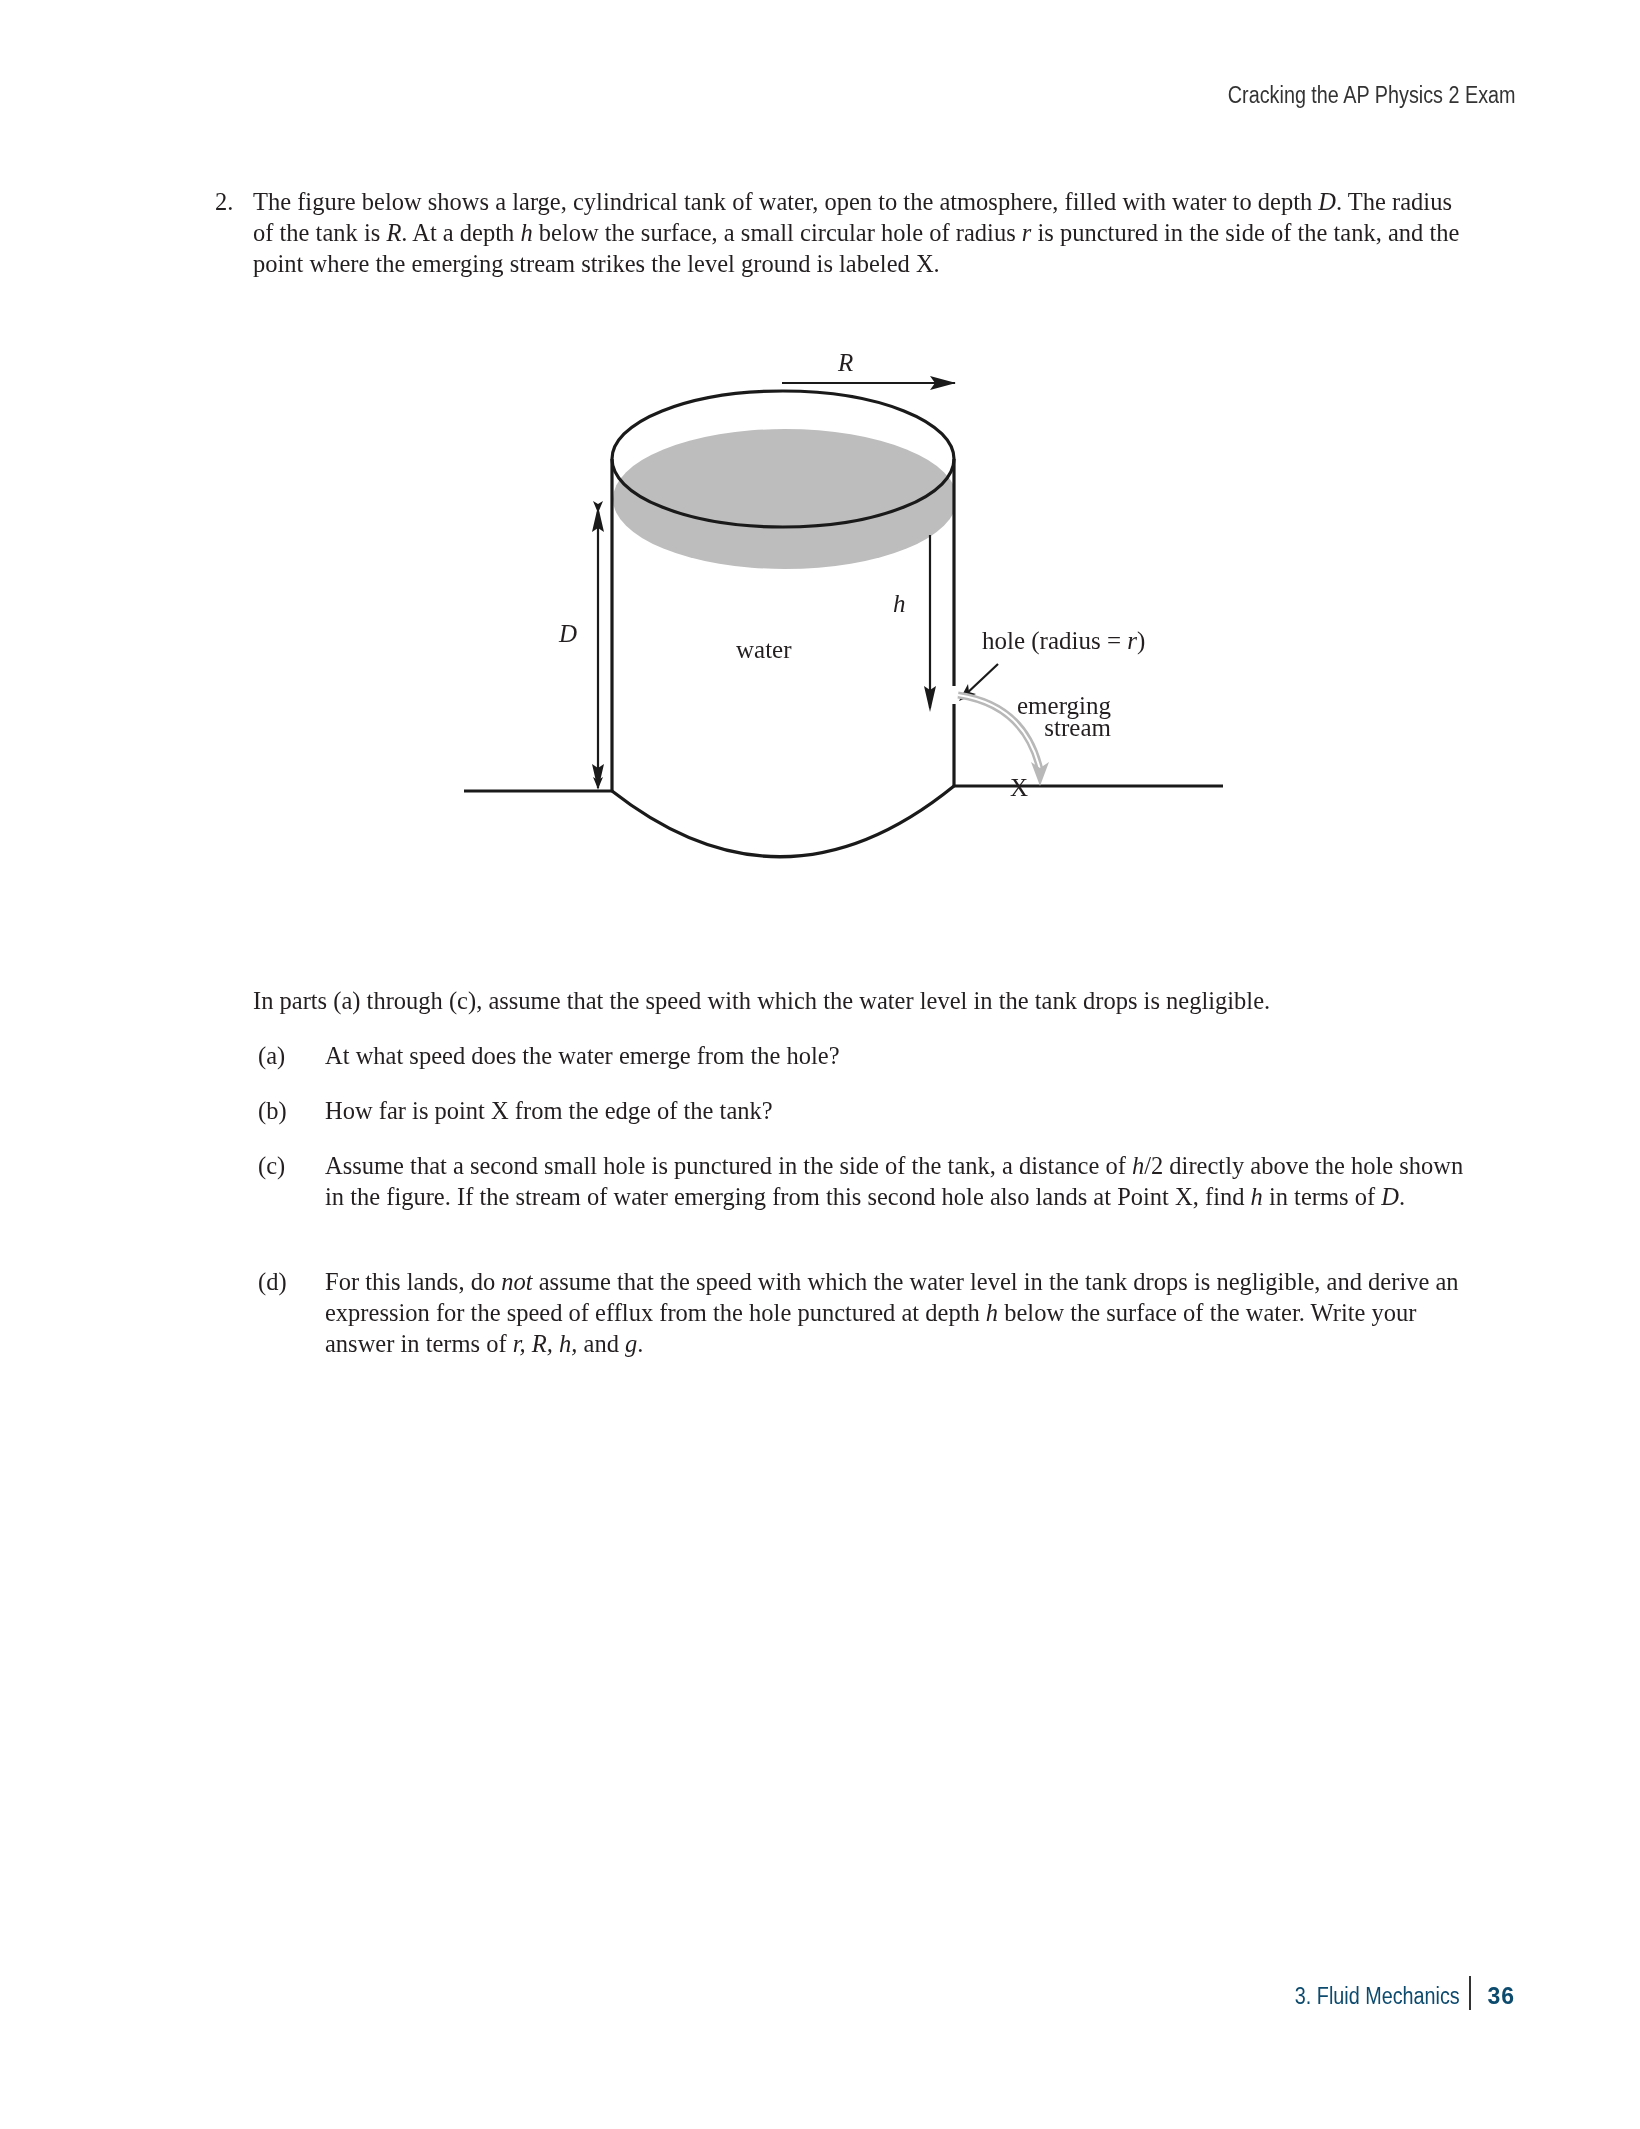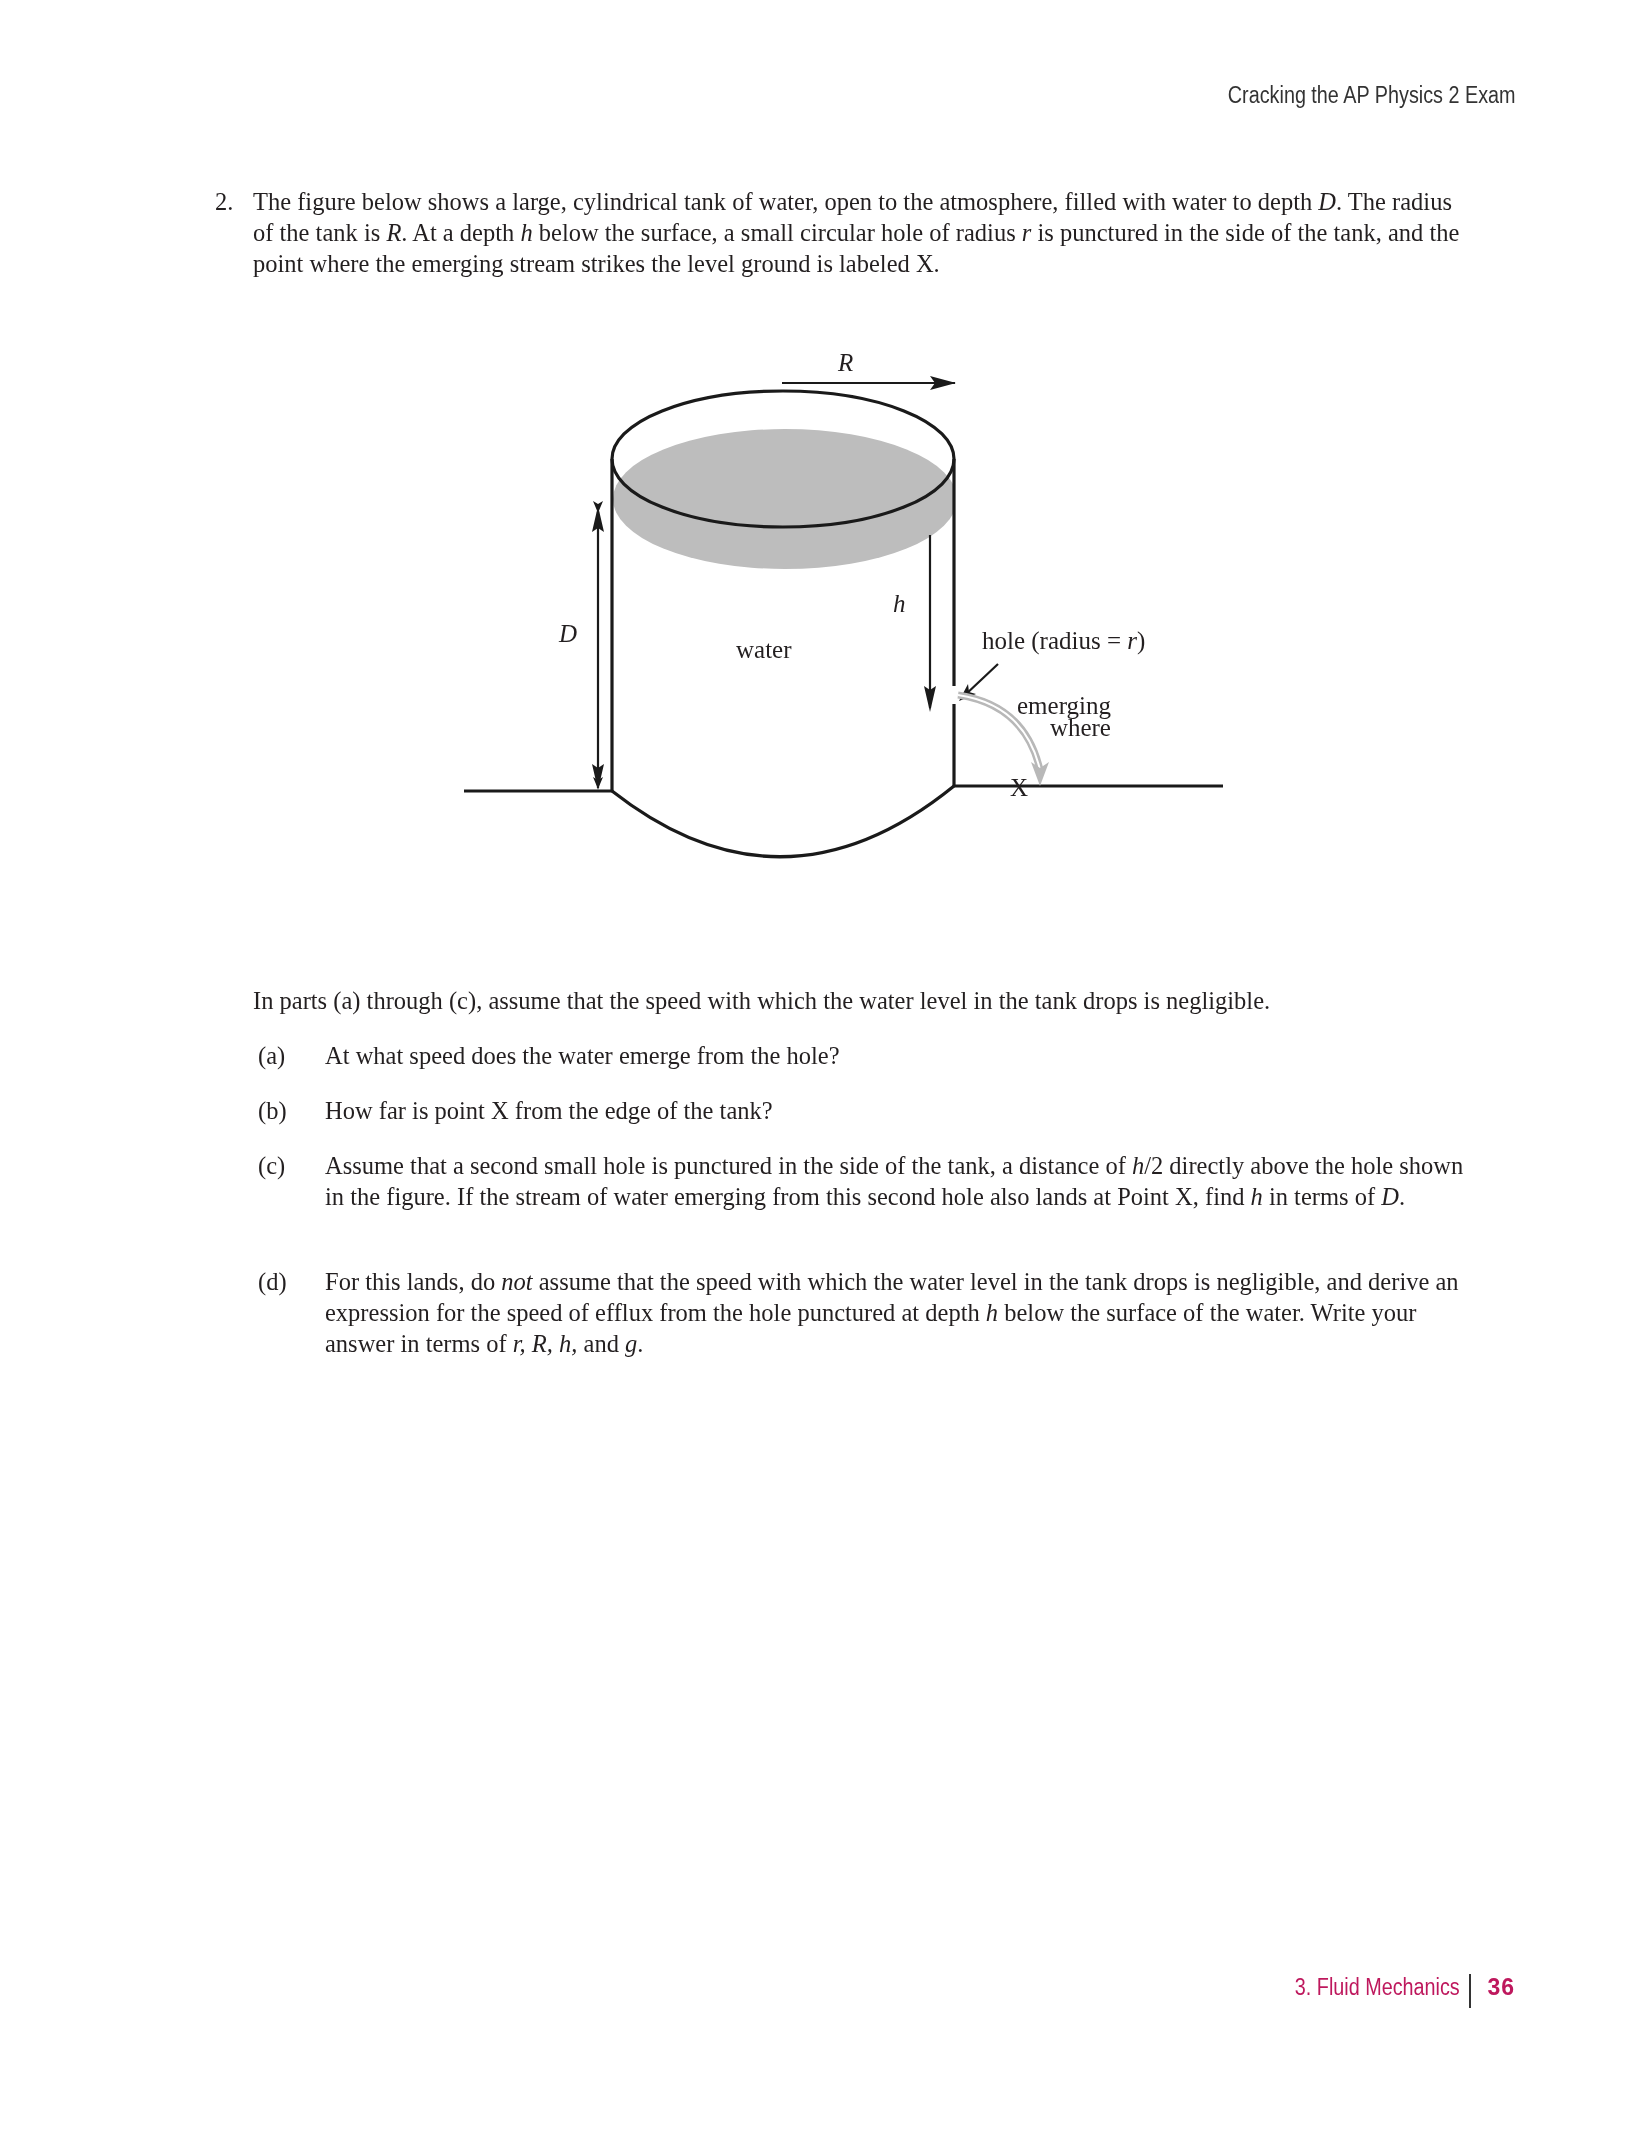--- a/index.html
+++ b/index.html
@@ -21,21 +21,21 @@
   .fig-label { position: absolute; font-size: 25px; white-space: nowrap; line-height: 1; }
   .it { font-style: italic; }
   .body-intro {
     position: absolute; left: 253px; top: 985px; font-size: 24.5px; line-height: 31px; text-align: center;
   }
   .part { position: absolute; left: 258px; width: 1220px; font-size: 24.5px; line-height: 31px; }
   .part-label { position: absolute; left: 0; top: 0; }
   .part-text { display: block; margin-left: 67px; }
   .footer {
     position: absolute; right: 125px; top: 1974px; height: 36px;
-    display: flex; align-items: flex-start; font-size: 23px; color: #be185d;
+    display: flex; align-items: flex-end; font-size: 23px; color: #0c4a6e;
   }
   .footer-chapter { transform: scaleX(0.86); transform-origin: right center; }
   .footer-divider { width: 2px; height: 34px; background: #333; margin: 0 16px 0 10px; }
   .footer-page { font-weight: bold; letter-spacing: 1px; }
 </style>
 </head>
 <body>
 
 <div class="running-head sans">Cracking the AP Physics 2 Exam</div>
 
@@ -89,21 +89,21 @@
     <path d="M958,695 Q1025,705 1040,770" fill="none" stroke="#b8b8b8" stroke-width="7"></path>
     <path d="M958,695 Q1025,705 1040,770" fill="none" stroke="#ffffff" stroke-width="2"></path>
     <path d="M1040,786 L1031,762 L1040,768 L1049,762 Z" fill="#b8b8b8"></path>
   </svg>
 
   <span class="fig-label serif it" style="left:838px; top:350px;">R</span>
   <span class="fig-label serif it" style="left:559px; top:621px;">D</span>
   <span class="fig-label serif it" style="left:893px; top:591px;">h</span>
   <span class="fig-label serif" style="left:736px; top:637px;">water</span>
   <span class="fig-label serif" style="left:982px; top:628px;"><span>hole (radius = </span><i>r</i><span>)</span></span>
-  <span class="fig-label serif" style="left:1017px; top:695px; line-height:22px;text-align:right;"><span>emerging</span><br><span>where</span></span>
+  <span class="fig-label serif" style="left:1017px; top:695px; line-height:22px;text-align:right;"><span>emerging</span><br><span>stream</span></span>
   <span class="fig-label serif" style="left:1010px; top:775px;">X</span>
 </div>
 
 <div class="body-intro serif">In parts (a) through (c), assume that the speed with which the water level in the tank drops is negligible.</div>
 
 <div class="part serif" style="top:1040px;">
   <span class="part-label">(a)</span>
   <span class="part-text"><span>At what speed does the water emerge from the hole?</span></span>
 </div>
 

